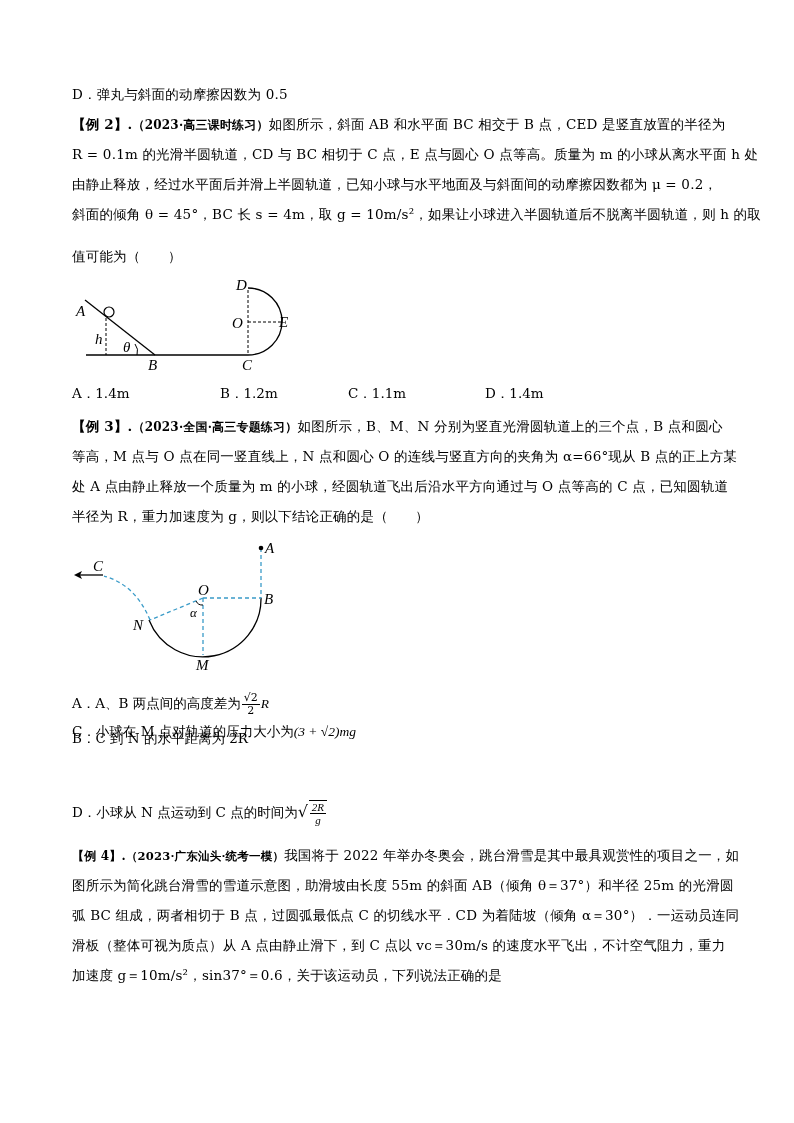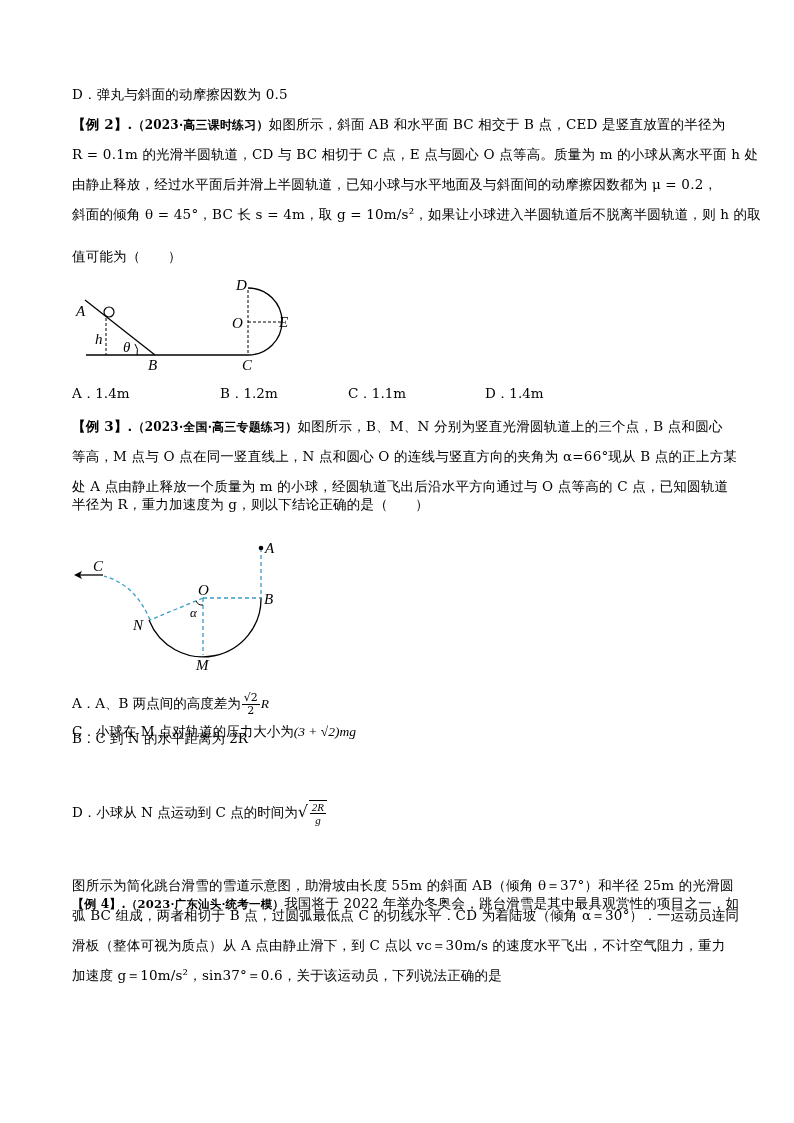--- a/index.html
+++ b/index.html
@@ -57,21 +57,21 @@
   <div class="opt" style="left:348px;top:385px;"><span>C．</span><span>1.1m</span></div>
   <div class="opt" style="left:485px;top:385px;"><span>D．</span><span>1.4m</span></div>
 </div>
 
 <div>
   <div class="line" style="top:418px;">
     <span class="b">【例 3】.</span><span class="small-tag">（2023·全国·高三专题练习）</span><span>如图所示，B、M、N 分别为竖直光滑圆轨道上的三个点，B 点和圆心</span>
   </div>
   <div class="line" style="top:448px;">等高，M 点与 O 点在同一竖直线上，N 点和圆心 O 的连线与竖直方向的夹角为 α=66°现从 B 点的正上方某</div>
   <div class="line" style="top:478px;text-align:right;">处 A 点由静止释放一个质量为 m 的小球，经圆轨道飞出后沿水平方向通过与 O 点等高的 C 点，已知圆轨道</div>
-  <div class="line" style="top:496px;">半径为 R，重力加速度为 g，则以下结论正确的是（　　）</div>
+  <div class="line" style="top:508px;">半径为 R，重力加速度为 g，则以下结论正确的是（　　）</div>
 
   <svg style="left:0;top:0;" width="794" height="700">
 
     <path d="M 149 620 A 58 58 0 0 0 261 598" fill="none" stroke="#000" stroke-width="1.3"></path>
     <line x1="261" y1="548" x2="261" y2="598" stroke="#3a9bc8" stroke-width="1.3" stroke-dasharray="4,3"></line>
     <circle cx="261" cy="548" r="2.3" fill="#000"></circle>
     <line x1="203" y1="598" x2="261" y2="598" stroke="#3a9bc8" stroke-width="1.3" stroke-dasharray="4,3"></line>
     <line x1="203" y1="598" x2="203" y2="655" stroke="#3a9bc8" stroke-width="1.3" stroke-dasharray="4,3"></line>
     <line x1="203" y1="598" x2="150" y2="620" stroke="#3a9bc8" stroke-width="1.3" stroke-dasharray="4,3"></line>
     <path d="M 150 620 C 140 596, 125 582, 104 576" fill="none" stroke="#3a9bc8" stroke-width="1.3" stroke-dasharray="4,3"></path>
@@ -95,20 +95,20 @@
   </div>
   <div class="opt" style="left:72px;top:723px;">
     <span>C．</span><span>小球在 M 点对轨道的压力大小为</span><span class="i">(3 + √2)mg</span>
   </div>
   <div class="opt" style="left:72px;top:800px;">
     <span>D．</span><span>小球从 N 点运动到 C 点的时间为</span><span style="font-size:16px;">√</span><span class="frac sqrt i"><span class="num">2R</span><span class="den">g</span></span>
   </div>
 </div>
 
 <div>
-  <div class="line" style="top:847px;margin-top:48px;">
+  <div class="line" style="top:847px;">
     <span class="b" style="font-size:12px;">【例 4】.</span><span class="small-tag" style="font-size:11.5px;">（2023·广东汕头·统考一模）</span><span>我国将于 2022 年举办冬奥会，跳台滑雪是其中最具观赏性的项目之一，如</span>
   </div>
   <div class="line" style="top:877px;">图所示为简化跳台滑雪的雪道示意图，助滑坡由长度 55m 的斜面 AB（倾角 θ＝37°）和半径 25m 的光滑圆</div>
   <div class="line" style="top:907px;">弧 BC 组成，两者相切于 B 点，过圆弧最低点 C 的切线水平．CD 为着陆坡（倾角 α＝30°）．一运动员连同</div>
   <div class="line" style="top:937px;">滑板（整体可视为质点）从 A 点由静止滑下，到 C 点以 vc＝30m/s 的速度水平飞出，不计空气阻力，重力</div>
   <div class="line" style="top:967px;">加速度 g＝10m/s²，sin37°＝0.6，关于该运动员，下列说法正确的是</div>
 </div>
 
 </body></html>

